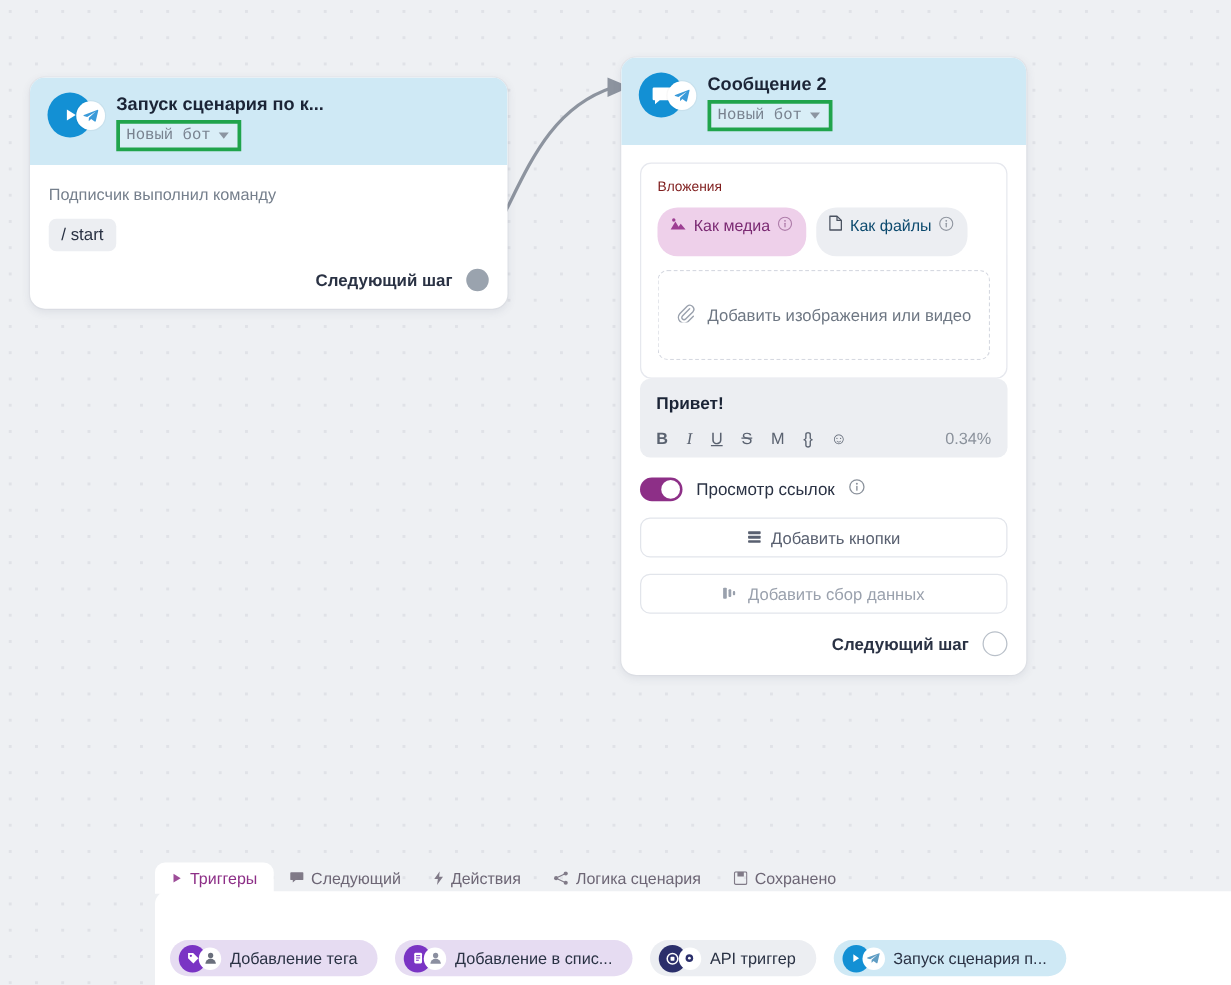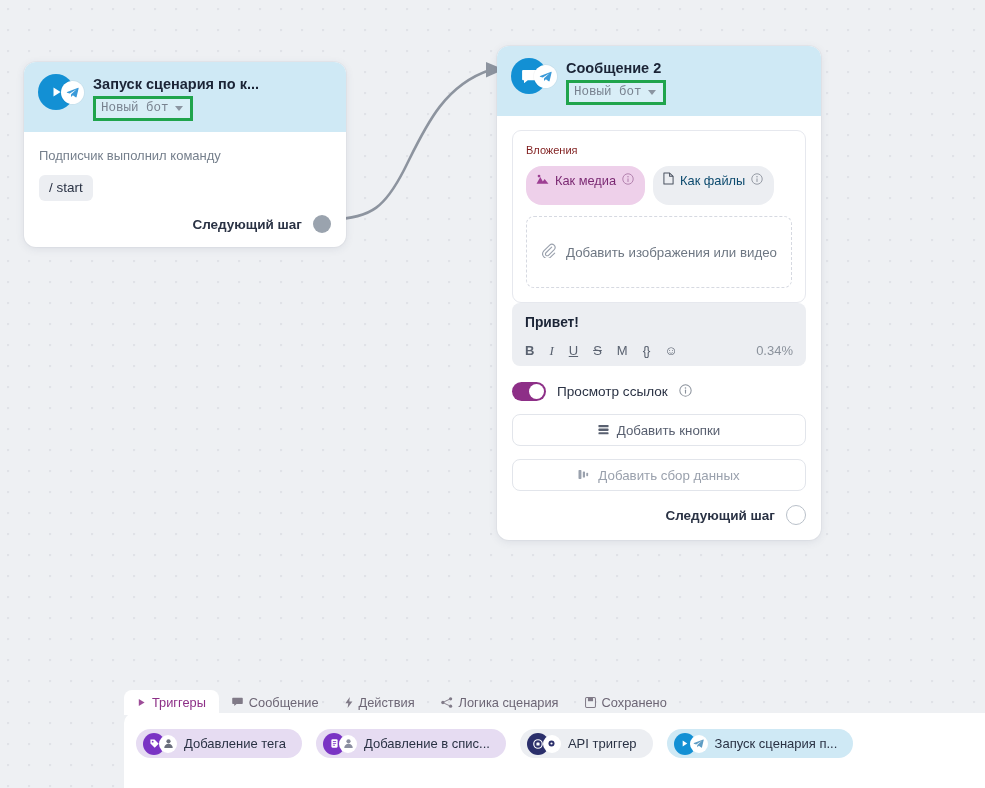--- a/index.html
+++ b/index.html
@@ -305,21 +305,21 @@
   .tab.active {
     background: #ffffff;
     color: #8d2f87;
     font-weight: normal;
   }
   .tab .tab-ico { display: inline-flex; opacity: .85; }
 
   #chips-strip {
     position: absolute;
     left: 136px;
-    top: 729px;
+    top: 752px;
     display: flex;
     gap: 14px;
     align-items: center;
   }
   .tchip {
     display: inline-flex;
     align-items: center;
     gap: 0px;
     border-radius: 16px;
     height: 29px;
@@ -357,21 +357,21 @@
 </head>
 <body>
 
 <div id="canvas">
 
   <svg id="connector" viewBox="0 0 985 788" xmlns="http://www.w3.org/2000/svg">
     <path d="M 332 219 C 372 219 386 205 404 170 C 424 130 442 86 490 70" fill="none" stroke="#8d949f" stroke-width="2.6" stroke-linecap="round"></path>
     <path d="M 486 62 L 504 69.5 L 486 77.5 Z" fill="#8d949f"></path>
   </svg>
 
-  <div class="node" style="left:24px; top:62px; width:322px;">
+  <div class="node" style="left:24px; top:62px; width:382px;">
     <div class="node-header">
       <div class="avatar-wrap">
         <div class="avatar">
           <svg width="18" height="18" viewBox="0 0 18 18">
             <polygon points="6.5,4.6 13.6,9 6.5,13.4" fill="#ffffff"></polygon>
           </svg>
         </div>
         <div class="badge">
           <svg width="13" height="13" viewBox="0 0 16 16">
             <path d="M15 2.2 L1.4 7.4 C0.8 7.6 0.8 8.1 1.3 8.3 L4.6 9.3 L13 4 L6.3 10 L6.1 13.3 C6.5 13.3 6.7 13.1 6.9 12.9 L8.5 11.4 L11.9 13.9 C12.5 14.2 12.9 14 13.1 13.3 L15.5 3.1 C15.7 2.3 15.4 1.9 15 2.2 Z" fill="#3a9ad9"></path>
@@ -533,21 +533,21 @@
           </svg>
       </span>
       <span>Триггеры</span>
     </div>
     <div class="tab">
       <span class="tab-ico">
         <svg width="11" height="10" viewBox="0 0 12 11">
           <path d="M1 0.8 h10 a0.8 0.8 0 0 1 0.8 0.8 v5.4 a0.8 0.8 0 0 1 -0.8 0.8 H5 L2.4 10 V7.8 H1 A0.8 0.8 0 0 1 0.2 7 V1.6 A0.8 0.8 0 0 1 1 0.8 Z" fill="#6d6675"></path>
         </svg>
       </span>
-      <span>Сообщение</span>
+      <span>Следующий</span>
     </div>
     <div class="tab">
       <span class="tab-ico">
         <svg width="8" height="11" viewBox="0 0 8 11">
             <polygon points="4.8,0 0.4,6.2 3.3,6.2 2.6,11 7.4,4.4 4.3,4.4" fill="#6d6675"></polygon>
           </svg>
       </span>
       <span>Действия</span>
     </div>
     <div class="tab">

